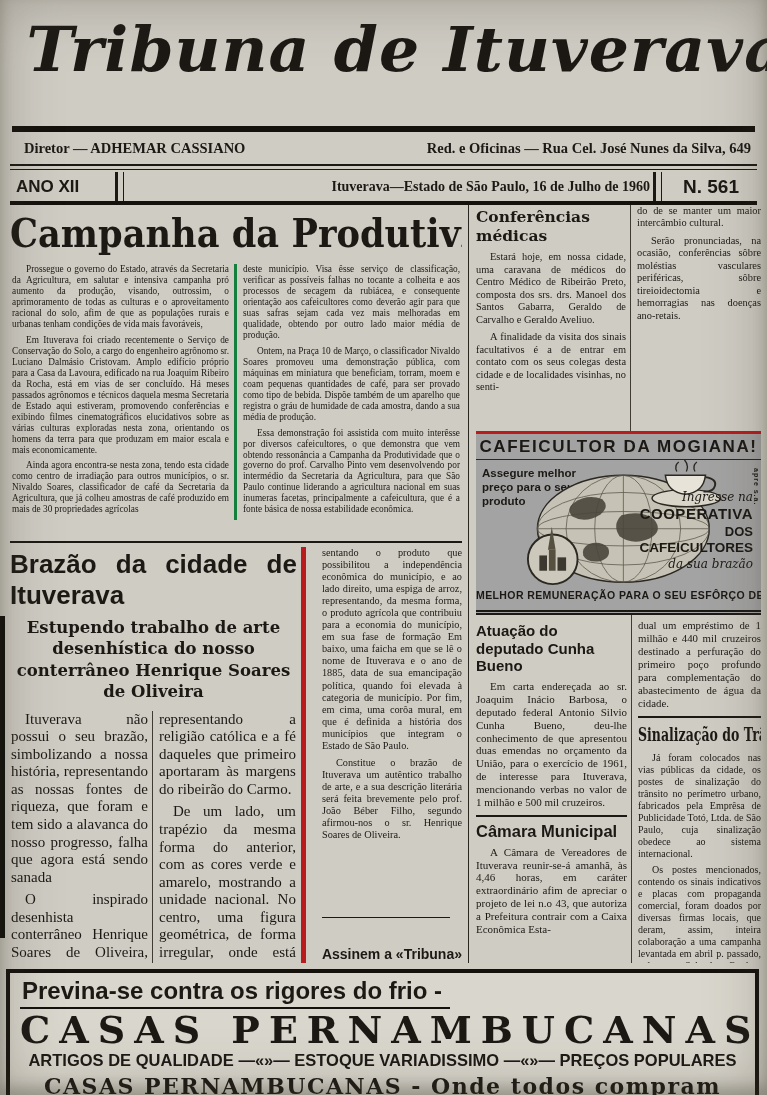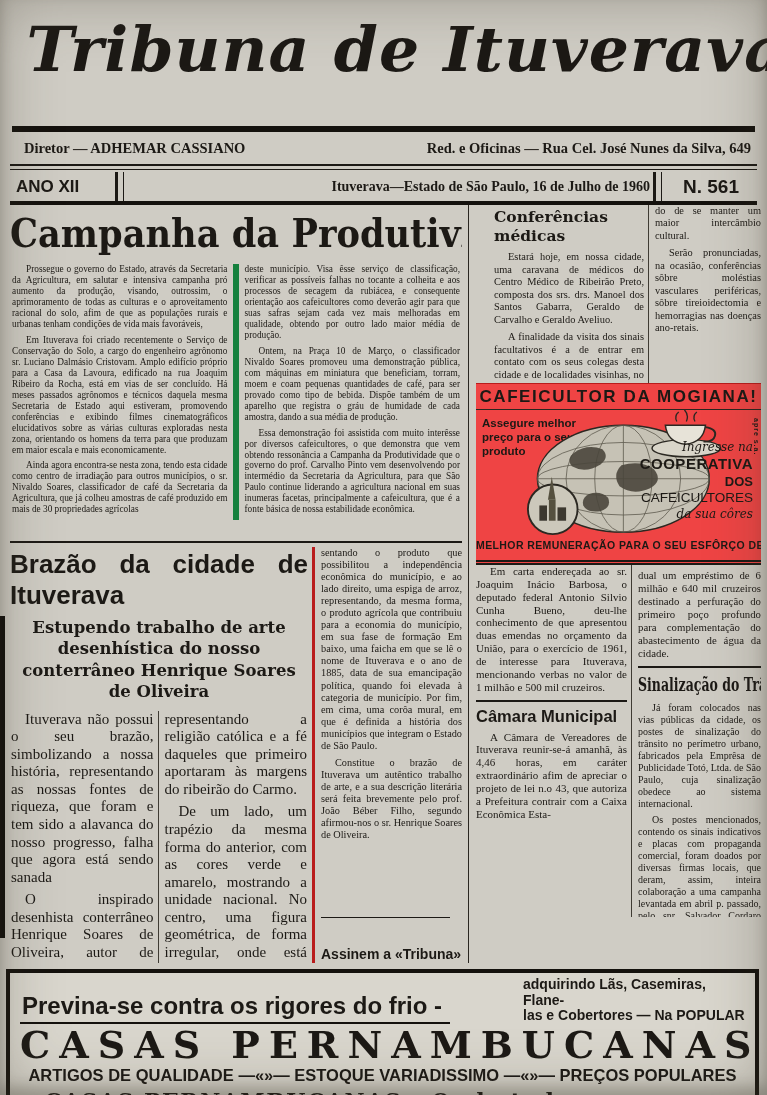--- a/index.html
+++ b/index.html
@@ -35,59 +35,59 @@
   .para{text-align:justify; text-indent:14px; margin:0 0 5px; hyphens:auto;}
   .para.cont{text-indent:0;}
   
   .campanha{height:336px; overflow:hidden;}
   .campanha h1{
     font-family:"DejaVu Serif", serif; font-weight:bold; font-size:40px;
     margin:4px 0 8px; white-space:nowrap; transform:scaleX(.88); transform-origin:left center;
   }
   .lead-cols{display:flex; font-size:9.3px; line-height:1.18;}
   .lead-col{width:50%; padding:0 5px 0 2px;}
-  .lead-col + .lead-col{border-left:6px solid #15803d; padding:0 2px 0 6px;}
+  .lead-col + .lead-col{border-left:3px solid #15803d; padding:0 2px 0 6px;}
   
   .brazao-sec{border-top:2.5px solid #1c1915; height:418px; display:flex; padding-top:4px; overflow:hidden;}
   .brazao-left{width:298px;}
   .brazao-left h2{
     font-family:"Liberation Sans", sans-serif; font-weight:bold; font-size:26px;
     text-align:justify; text-align-last:justify; margin:2px 0 6px;
   }
   .subhead{font-family:"DejaVu Serif", serif; font-weight:bold; font-size:16.5px; text-align:center; line-height:1.3; margin:2px 2px 8px;}
   .brazao-cols{display:flex; font-size:15px; line-height:1.17;}
   .brazao-col{width:50%; padding:0 4px 0 1px;}
   .brazao-col + .brazao-col{border-left:1px solid #3f3b33; padding:0 1px 0 6px;}
-  .brazao-right{flex:1; border-left:3px solid #b91c1c; margin-left:4px; padding-left:6px;
+  .brazao-right{flex:1; border-left:5px solid #b91c1c; margin-left:4px; padding-left:16px;
     display:flex; flex-direction:column; font-size:10.3px; line-height:1.17;gap:24px;}
   .brazao-right .paras{flex:1; overflow:hidden;}
   .assinem-rule{border-top:1.5px solid #1c1915; margin:3px 12px 3px 0;}
   .assinem{font-family:"Liberation Sans", sans-serif; font-weight:bold; font-size:14px; padding:1px 0 3px; white-space:nowrap;}
   
-  .conf-row{height:178px; overflow:hidden; display:flex; font-size:10.4px; line-height:1.2;margin-left:18px;}
+  .conf-row{height:226px; overflow:hidden; display:flex; font-size:10.4px; line-height:1.2;}
   .conf-col1{width:150px; padding-right:4px;}
   .conf-col2{flex:1; border-left:1px solid #3f3b33; padding-left:6px;}
   .conf-col1 h3{
     font-family:"DejaVu Serif", serif; font-weight:bold; font-size:15.5px;
     text-align:justify; text-align-last:justify; margin:3px 0 6px;
   }
   
-  .ad-cafe{height:176px; border-top:1px solid #b91c1c; border-bottom:5px double #1c1915;
-    background:#ef4444; position:relative; overflow:hidden;}
+  .ad-cafe{height:176px; border-top:3px solid #b91c1c; border-bottom:5px double #1c1915;
+    background:#a3a3a3; position:relative; overflow:hidden;}
   .ad-head{font-family:"Liberation Sans", sans-serif; font-weight:bold; font-size:17px; letter-spacing:1.6px;
     text-align:center; padding:3px 0 2px; border-bottom:1.5px solid #2a2620; white-space:nowrap;}
   .ad-body{position:relative; height:128px;}
   .tagline{position:absolute; left:6px; top:7px; width:100px;
     font-family:"Liberation Sans", sans-serif; font-weight:bold; font-size:11.5px; line-height:1.2;}
   .globe{position:absolute; left:40px; top:0px;}
   .coop{position:absolute; right:8px; top:30px; width:120px; text-align:right; font-family:"Liberation Sans", sans-serif; line-height:1.25;}
   .coop .ingresse,.coop .region{font-style:italic; font-family:"DejaVu Serif", serif; font-size:12px; font-weight:normal;}
   .coop .c1{font-weight:bold; font-size:15px; letter-spacing:.5px;}
   .coop .c2{font-weight:bold; font-size:13px;}
-  .coop .c3{font-weight:normal; font-size:13.5px;}
+  .coop .c3{font-weight:bold; font-size:13.5px;}
   .side-note{position:absolute; right:1px; top:8px; writing-mode:vertical-rl;
     font-size:7px; font-family:"Liberation Sans", sans-serif; font-weight:bold; letter-spacing:1px;}
   .ad-foot{font-family:"Liberation Sans", sans-serif; font-weight:bold; font-size:10.5px;
     letter-spacing:.4px; text-align:center; padding-top:1px; white-space:nowrap;}
   
   .lower-row{display:flex; height:352px; overflow:hidden;}
   .lr-left{width:151px; padding-right:4px; overflow:hidden;}
   .lr-right{flex:1; border-left:1px solid #3f3b33; padding-left:6px; overflow:hidden;}
   .h-cunha{font-family:"Liberation Sans", sans-serif; font-weight:bold; font-size:15px; line-height:1.18; margin:7px 0 5px;}
   .lr-left .para{font-size:11px; line-height:1.17; margin-bottom:4px;}
@@ -221,50 +221,47 @@
               <path d="M168 12 q-3 -6 2 -10" fill="none" stroke="#2b2822" stroke-width="1.4"></path>
               <path d="M178 12 q3 -7 -2 -12" fill="none" stroke="#2b2822" stroke-width="1.4"></path>
               <path d="M187 12 q-3 -6 2 -10" fill="none" stroke="#2b2822" stroke-width="1.4"></path>
             </g>
           </svg>
           <div class="coop">
             <div class="ingresse">Ingresse na</div>
             <div class="c1">COOPERATIVA</div>
             <div class="c2">DOS</div>
             <div class="c3">CAFEICULTORES</div>
-            <div class="region">da sua côres</div>
+            <div class="region">da sua brazão</div>
           </div>
           <div class="side-note">apre s.a.</div>
         </div>
         <div class="ad-foot">MELHOR REMUNERAÇÃO PARA O SEU ESFÔRÇO DE PRODUZIR</div>
       </div>
 
       <div class="lower-row">
         <div class="lr-left">
+          <h3 class="h-cunha">Atuação do deputado Cunha Bueno</h3>
           <p class="para">Em carta endereçada ao sr. Joaquim Inácio Barbosa, o deputado federal Antonio Silvio Cunha Bueno, deu-lhe conhecimento de que apresentou duas emendas no orçamento da União, para o exercício de 1961, de interesse para Ituverava, mencionando verbas no valor de 1 milhão e 500 mil cruzeiros.</p>
           <div class="rule2"></div>
           <h3 class="h-camara">Câmara Municipal</h3>
           <p class="para">A Câmara de Vereadores de Ituverava reunir-se-á amanhã, às 4,46 horas, em caráter extraordinário afim de apreciar o projeto de lei n.o 43, que autoriza a Prefeitura contrair com a Caixa Econômica Esta-</p>
         </div>
         <div class="lr-right">
-          <p class="cont-para">dual um empréstimo de 6 milhão e 640 mil cruzeiros destinado a perfuração do primeiro poço profundo para complementação do abastecimento de água da cidade.</p>
+          <p class="cont-para">dual um empréstimo de 1 milhão e 440 mil cruzeiros destinado a perfuração do primeiro poço profundo para complementação do abastecimento de água da cidade.</p>
           <div class="rule2"></div>
           <h3 class="h-sinal">Sinalização do Trânsito</h3>
           <p class="para sinal-para">Já foram colocados nas vias públicas da cidade, os postes de sinalização do trânsito no perímetro urbano, fabricados pela Emprêsa de Publicidade Totó, Ltda. de São Paulo, cuja sinalização obedece ao sistema internacional.</p>
           <p class="para sinal-para">Os postes mencionados, contendo os sinais indicativos e placas com propaganda comercial, foram doados por diversas firmas locais, que deram, assim, inteira colaboração a uma campanha levantada em abril p. passado, pelo snr. Salvador Cordaro Cruz. prefeito municipal e dr. Renato Ribeiro Soares. delegado de polícia dêste município.</p>
         </div>
       </div>
     </div>
   </div>
 
   <div class="bottom-ad">
     <div class="ba-row1">
       <div class="ba-big">Previna-se contra os rigores do frio -</div>
-      <div class="ba-small">
-        <div>adquirindo Lãs, Casemiras, Flane-</div>
-        <div>las e Cobertores — Na POPULAR</div>
-      </div>
     </div>
     <div class="ba-brand">CASAS PERNAMBUCANAS</div>
     <div class="ba-line3">ARTIGOS DE QUALIDADE —«»— ESTOQUE VARIADISSIMO —«»— PREÇOS POPULARES</div>
     <div class="ba-line4">CASAS PERNAMBUCANAS - Onde todos compram</div>
   </div>
 </div>
 
 </body></html>

